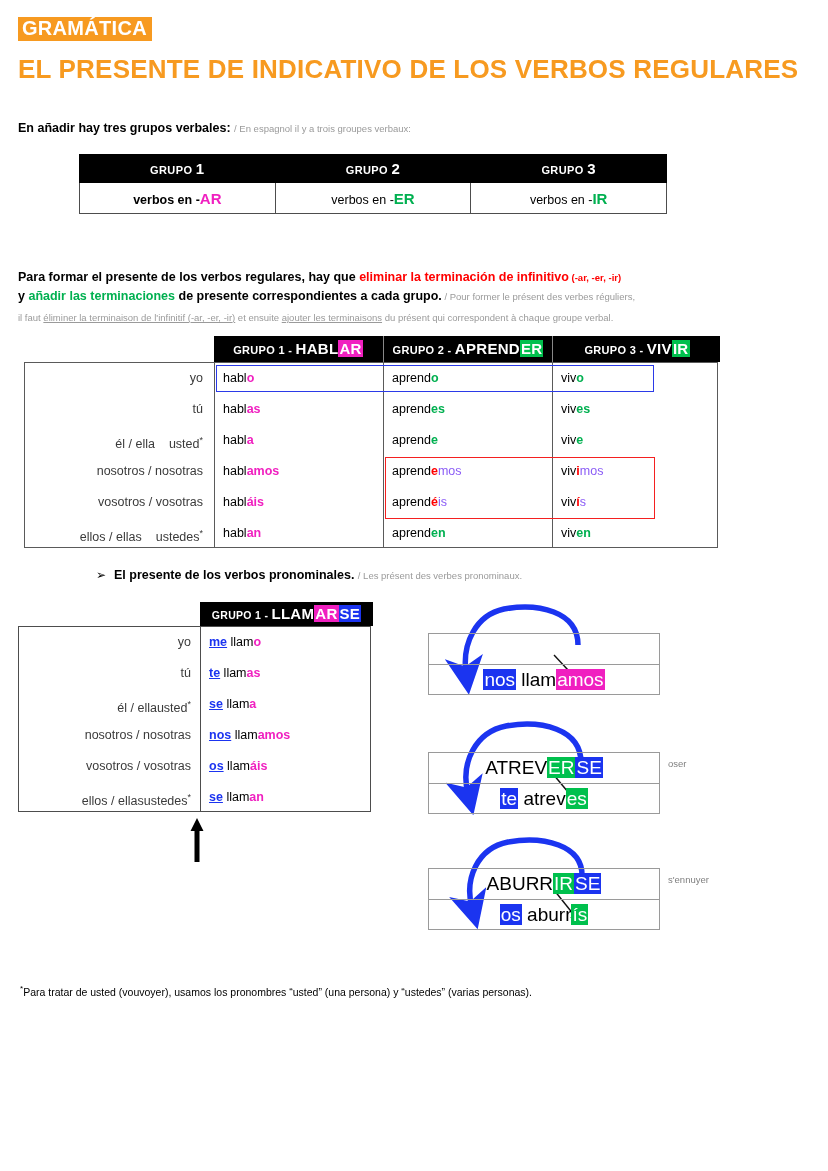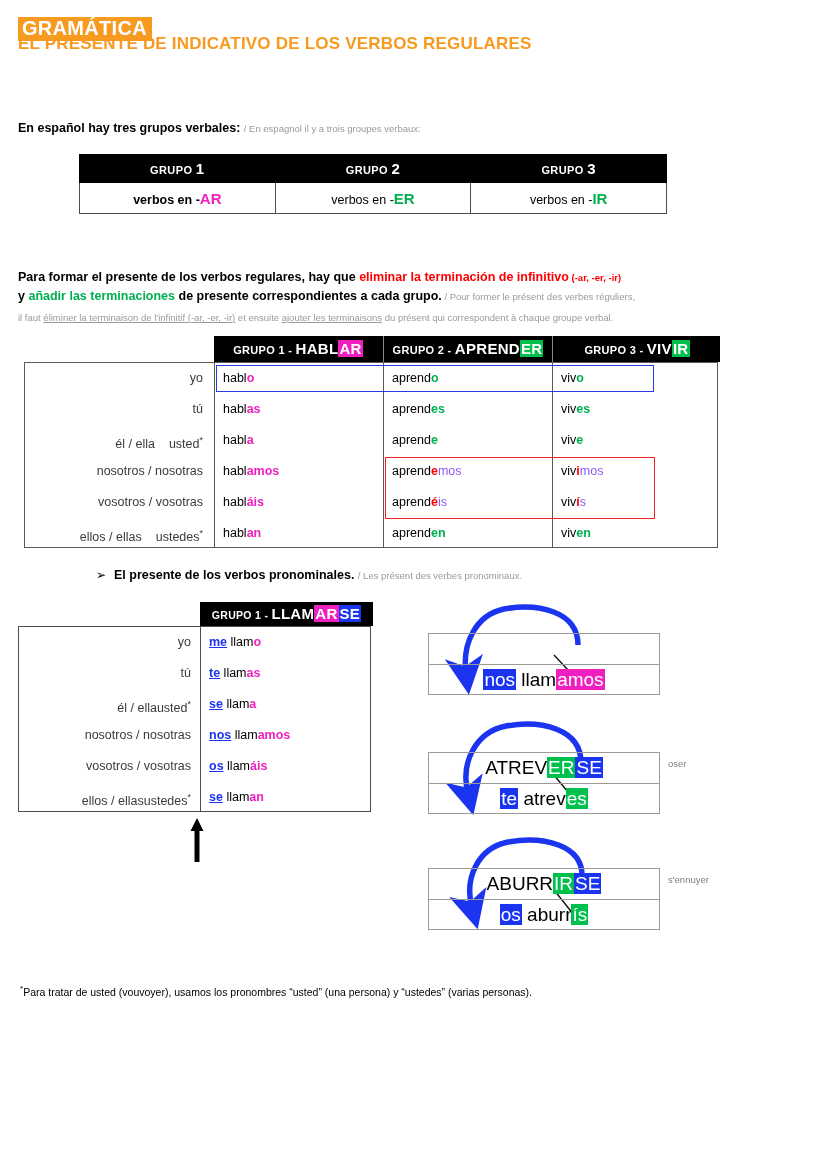--- a/index.html
+++ b/index.html
@@ -19,24 +19,24 @@
     display:inline-block;
     background:#F79A20;
     color:#ffffff;
     font-weight:bold;
     font-size:20px;
     letter-spacing:.3px;
     padding:1px 5px 2px 4px;
     line-height:21px;
   }
   .title2{
-    position:absolute;left:18px;top:34px;
+    position:absolute;left:18px;top:54px;
     color:#F79A20;
     font-weight:bold;
-    font-size:17px;
+    font-size:26px;
     letter-spacing:.2px;
     white-space:nowrap;
   }
 
   
   .intro1{position:absolute;left:18px;top:121px;font-size:12.5px;font-weight:bold;color:#000;white-space:nowrap;}
   .fr{color:#9a9a9a;font-weight:normal;font-size:9.5px;}
 
   
   .groups{
@@ -170,21 +170,21 @@
 <body>
 
 <div class="page">
 
   <div class="title-band">
     <span class="title1">GRAMÁTICA</span>
   </div>
   <div class="title2">EL PRESENTE DE INDICATIVO DE LOS VERBOS REGULARES</div>
 
   <div class="intro1">
-    <span>En español hay tres grupos verbales:</span>
+    <span>En añadir hay tres grupos verbales:</span>
     <span class="fr">/ En espagnol il y a trois groupes verbaux:</span>
   </div>
 
   <table class="groups">
     <tbody>
         <tr class="head">
       <td><span>GRUPO</span> <span class="num">1</span></td>
       <td><span>GRUPO</span> <span class="num">2</span></td>
       <td><span>GRUPO</span> <span class="num">3</span></td>
     </tr>

